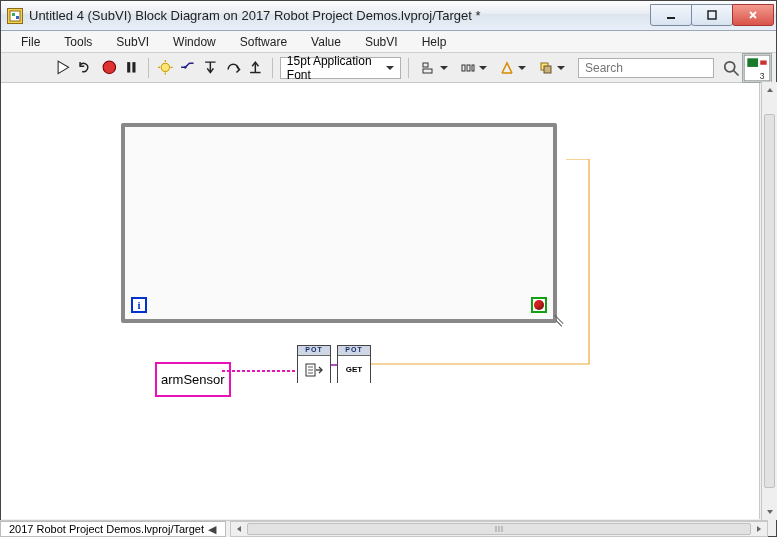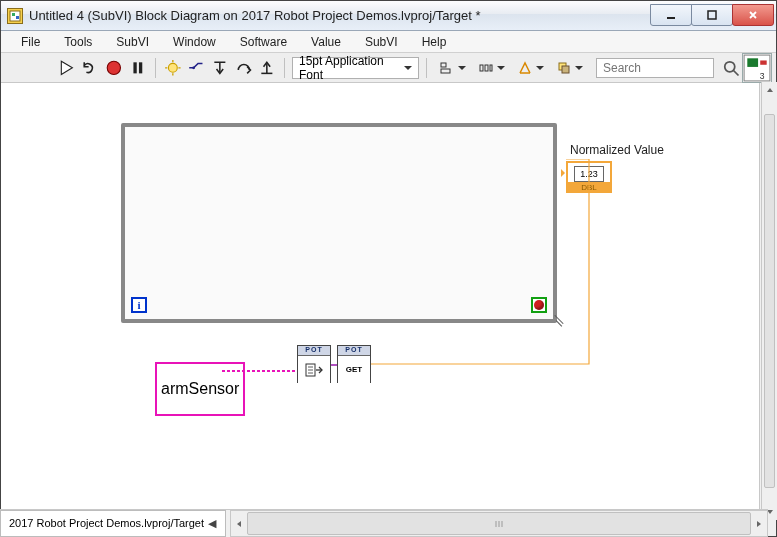--- a/index.html
+++ b/index.html
@@ -96,21 +96,21 @@
     height:22px; padding:0 2px 0 4px;
     display:flex;align-items:center;
     border:1px solid transparent;
   }
   .drop-btn .caret {
     border:4px solid transparent; border-top-color:#333;
     margin-left:3px; transform:translateY(2px);
   }
   .search-wrap { display:flex;align-items:center;gap:6px; margin-left:6px; }
   .search-input {
-    width: 118px; height: 20px;
+    width: 136px; height: 20px;
     border: 1px solid #b0b0b0;
     background: #fff;
     padding: 0 6px;
     font-size: 12px;
     color:#888;
   }
   .right-badge {
     position:absolute; right:4px; top:50%; transform:translateY(-50%);
     width: 30px; height: 30px;
     border:1px solid #9aa; background:#fff;
@@ -176,24 +176,24 @@
     border:1px solid #666; background:#fff;
     font-size:9px; text-align:center; line-height:14px;
   }
   .indicator-type {
     height:9px; background:#f3a73a;
     border-top:1px solid #f3a73a;
     font-size:8px; text-align:center; color:#8a5a00; line-height:9px;
   }
   .string-const {
     position:absolute; left:154px; top:279px;
-    padding: 16px 4px;
+    padding: 8px 4px;
     border:2px solid #e813b8;
     background:#fff;
-    font-size:16px;
+    font-size:13px;
   }
   .subvi {
     position:absolute;
     width:34px; height:38px;
     border:1px solid #444;
   }
   .subvi-a { left:296px; top:262px; }
   .subvi-b { left:336px; top:262px; }
   .subvi .hdr {
     height:10px; background:#cfd6e6; border-bottom:1px solid #666;
@@ -230,21 +230,21 @@
     position:absolute; right:0; top:82px; bottom:17px;
     width:16px;
     background:#efefef;
     border-left:1px solid #c8c8c8;
     display:flex;flex-direction:column;
   }
   .vscroll .thumb { flex:1; margin:16px 2px; border:1px solid #c0c0c0; background:#e2e2e2; border-radius:2px;}
   .vscroll .arrow { height:16px;display:flex;align-items:center;justify-content:center;}
   .statusbar {
     position:absolute; left:0; right:9px; bottom:0;
-    height:28px;
+    height:17px;
     background:#f0f0f0;
     border-top:1px solid #c8c8c8;
     display:flex;align-items:stretch;
   }
   .status-tab {
     background:#fff;
     border:1px solid #bcbcbc;
     padding:0 8px;
     font-size:11px;
     line-height:15px;
@@ -428,28 +428,20 @@
     <div class="whileloop">
       <div class="iter-term">
         <span>i</span>
       </div>
       <div class="stop-term">
         <div class="dot"></div>
       </div>
       <div class="resize-handle"></div>
     </div>
 
-    <div class="indicator-wrap">
-      <div class="indicator-label">Normalized Value</div>
-      <div class="indicator-box">
-        <div class="indicator-tri"></div>
-        <div class="indicator-inner">1.23</div>
-        <div class="indicator-type">DBL</div>
-      </div>
-    </div>
 
     <div class="string-const">armSensor</div>
 
     <div class="subvi subvi-a">
       <div class="hdr">POT</div>
       <div class="body">
         <svg viewBox="0 0 20 20">
             <rect x="2" y="4" width="9" height="12" fill="#fff" stroke="#333"></rect>
             <path d="M4 7 L9 7 M4 10 L9 10 M4 13 L9 13" stroke="#333" stroke-width="0.8"></path>
             <path d="M12 10 L18 10" stroke="#333" stroke-width="1.3"></path>

